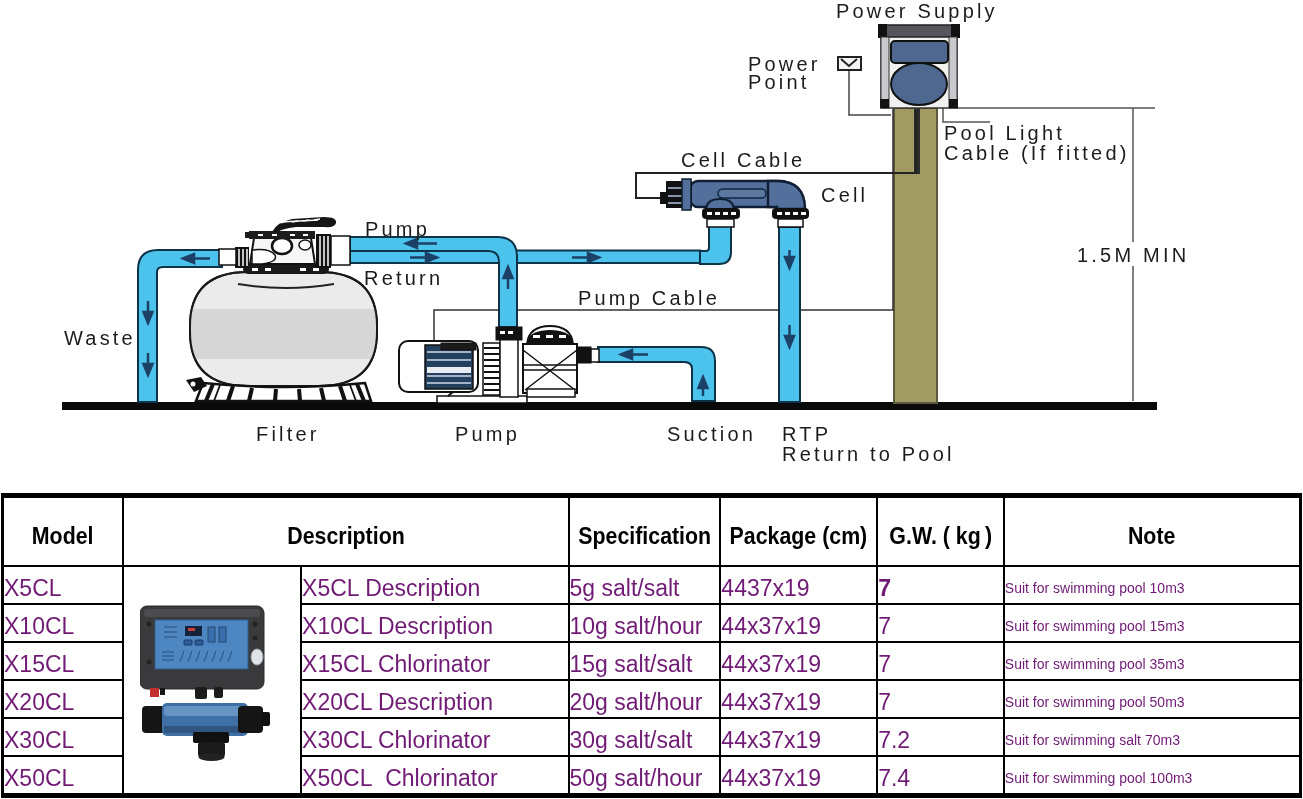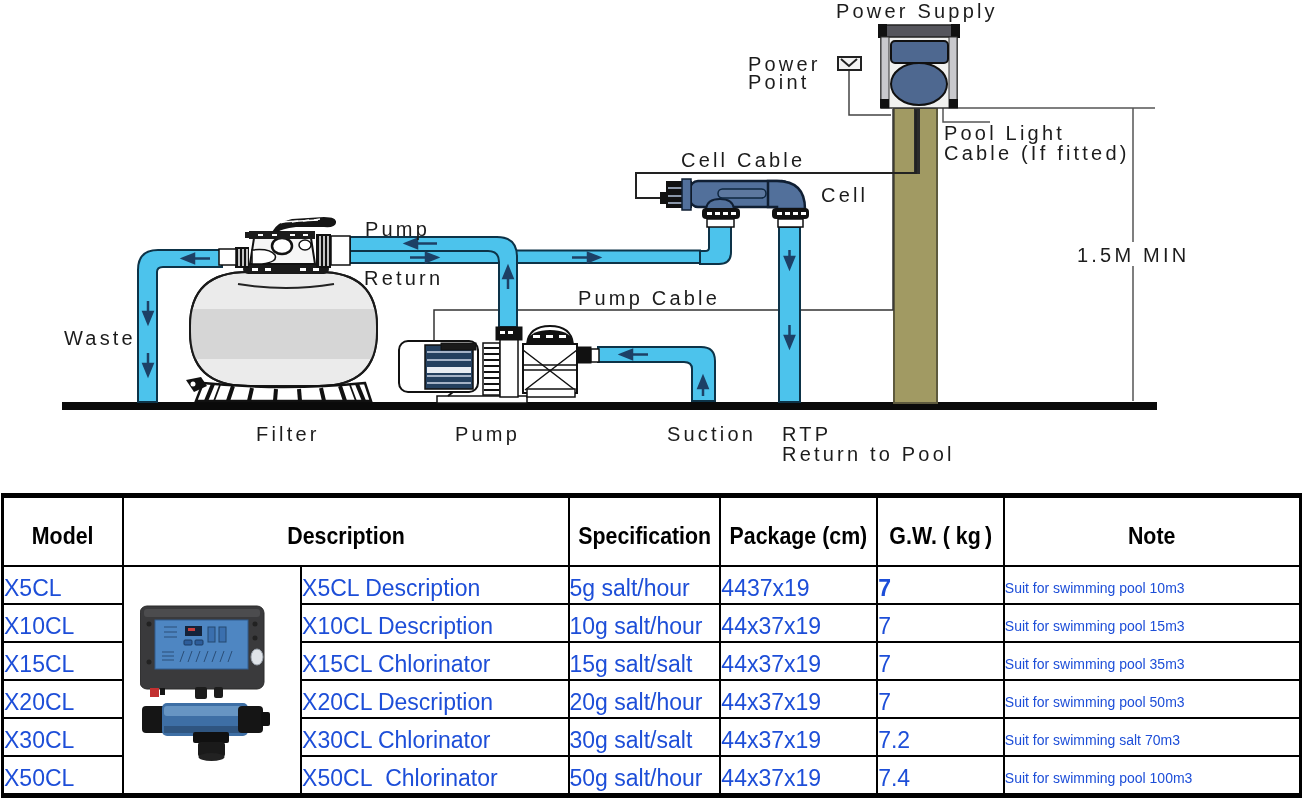--- a/index.html
+++ b/index.html
@@ -4,21 +4,21 @@
 <style>
 html,body{margin:0;padding:0;background:#fff;}
 body{width:1303px;height:799px;position:relative;font-family:"Liberation Sans",sans-serif;overflow:hidden;}
 #diag{position:absolute;left:0;top:0;}
 .lbl{fill:#1c1c1c;font-family:"Liberation Sans",sans-serif;font-size:20px;letter-spacing:3.2px;}
 #tblwrap{position:absolute;left:1px;top:493px;width:1301px;}
 table{border-collapse:collapse;table-layout:fixed;width:1301px;}
 td,th{border:2px solid #000;padding:0;vertical-align:middle;overflow:hidden;}
 table{border:3px solid #000;border-top:5px solid #000;border-bottom:5px solid #000;}
 th{height:67px;}
-td{height:36px;font-size:23px;color:#1d4ed8;}
+td{height:36px;font-size:23px;color:#701a75;}
 .hc{display:inline-block;font-weight:bold;font-size:24px;white-space:nowrap;transform:scaleX(0.89);transform-origin:center;position:relative;top:4px;}
 .bc{display:inline-block;white-space:nowrap;position:relative;top:3px;}
 .nt{font-size:14px;}
 #prod{position:absolute;left:140px;top:600px;}
 </style>
 </head>
 <body>
 <svg id="diag" width="1303" height="493" viewBox="0 0 1303 493">
 <defs>
 <clipPath id="tankclip">
@@ -263,21 +263,21 @@
 <th colspan="2"><span class="hc">Description</span></th>
 <th><span class="hc">Specification</span></th>
 <th><span class="hc">Package (cm)</span></th>
 <th><span class="hc">G.W.&nbsp;(&nbsp;kg )</span></th>
 <th><span class="hc">Note</span></th>
 </tr>
 <tr>
           <td><span class="bc">X5CL</span></td>
           <td rowspan="6" style="border-bottom:4px solid #000"></td>
           <td><span class="bc">X5CL Description</span></td>
-          <td><span class="bc">5g salt/hour</span></td>
+          <td><span class="bc">5g salt/salt</span></td>
           <td><span class="bc">4437x19</span></td>
           <td style="font-weight:bold"><span class="bc">7</span></td>
           <td class="nt"><span class="bc">Suit for swimming pool 10m3</span></td>
         </tr>
 <tr>
           <td><span class="bc">X10CL</span></td>
           <td><span class="bc">X10CL Description</span></td>
           <td><span class="bc">10g salt/hour</span></td>
           <td><span class="bc">44x37x19</span></td>
           <td><span class="bc">7</span></td>

